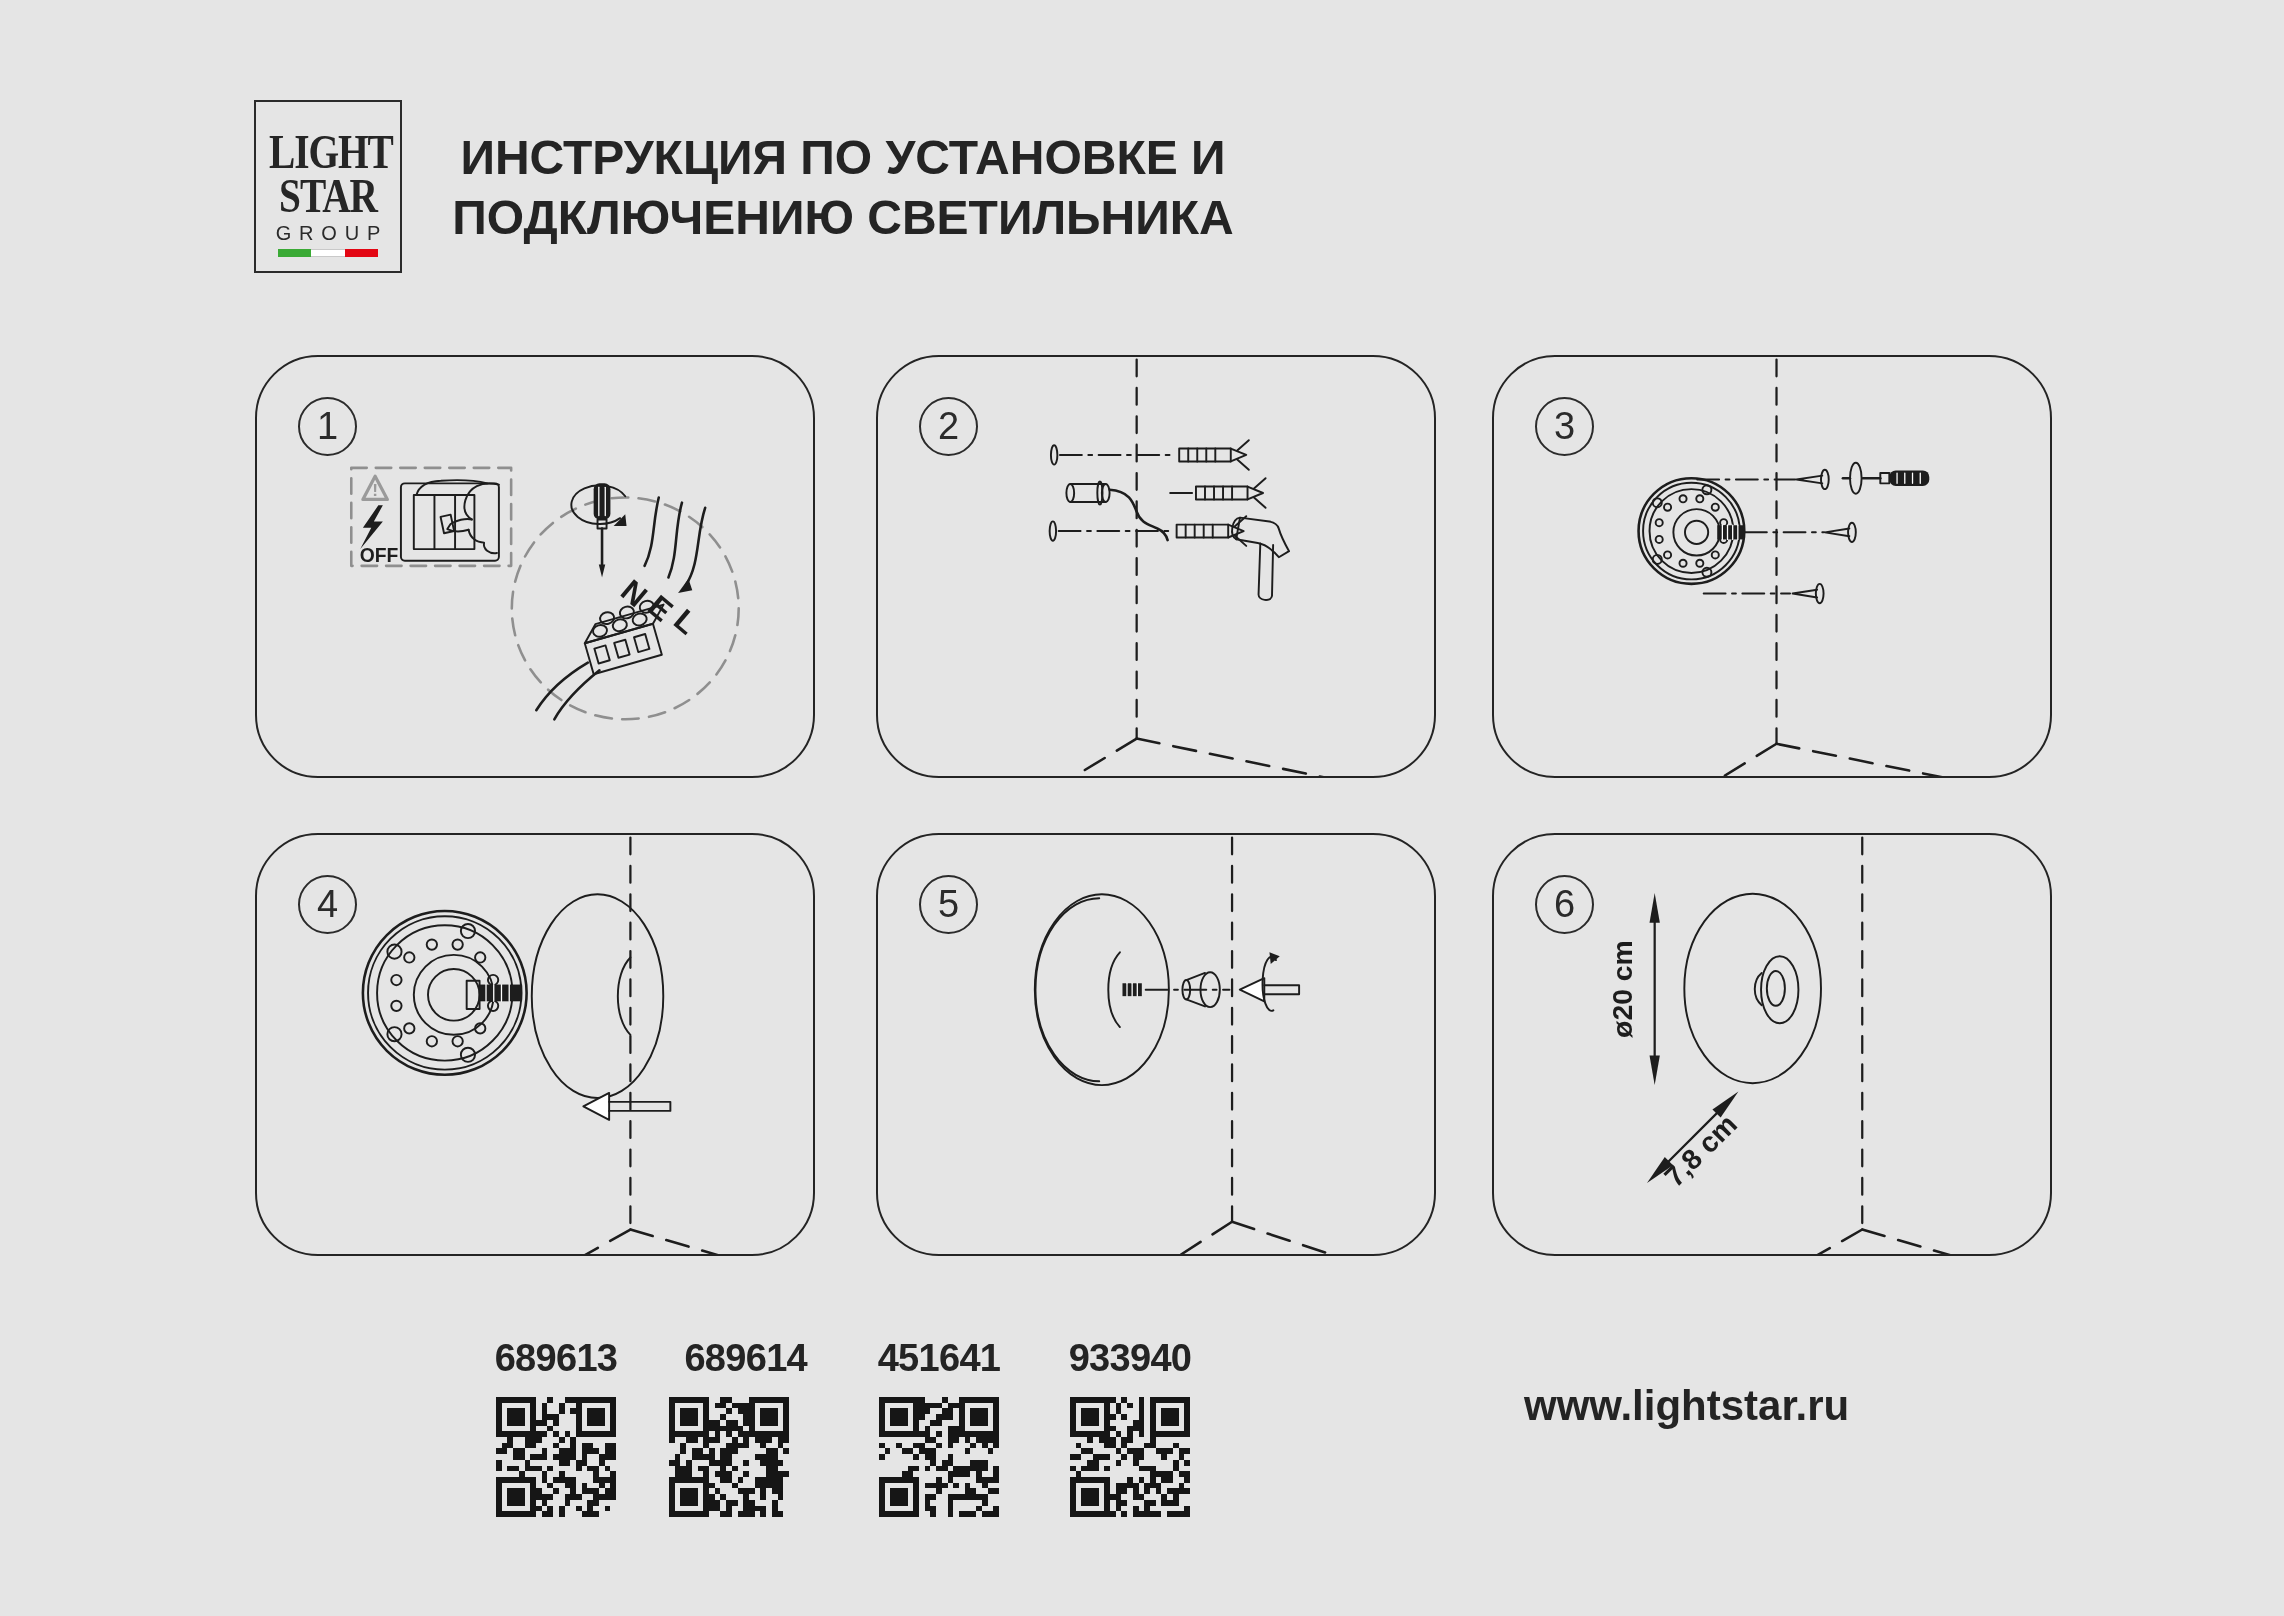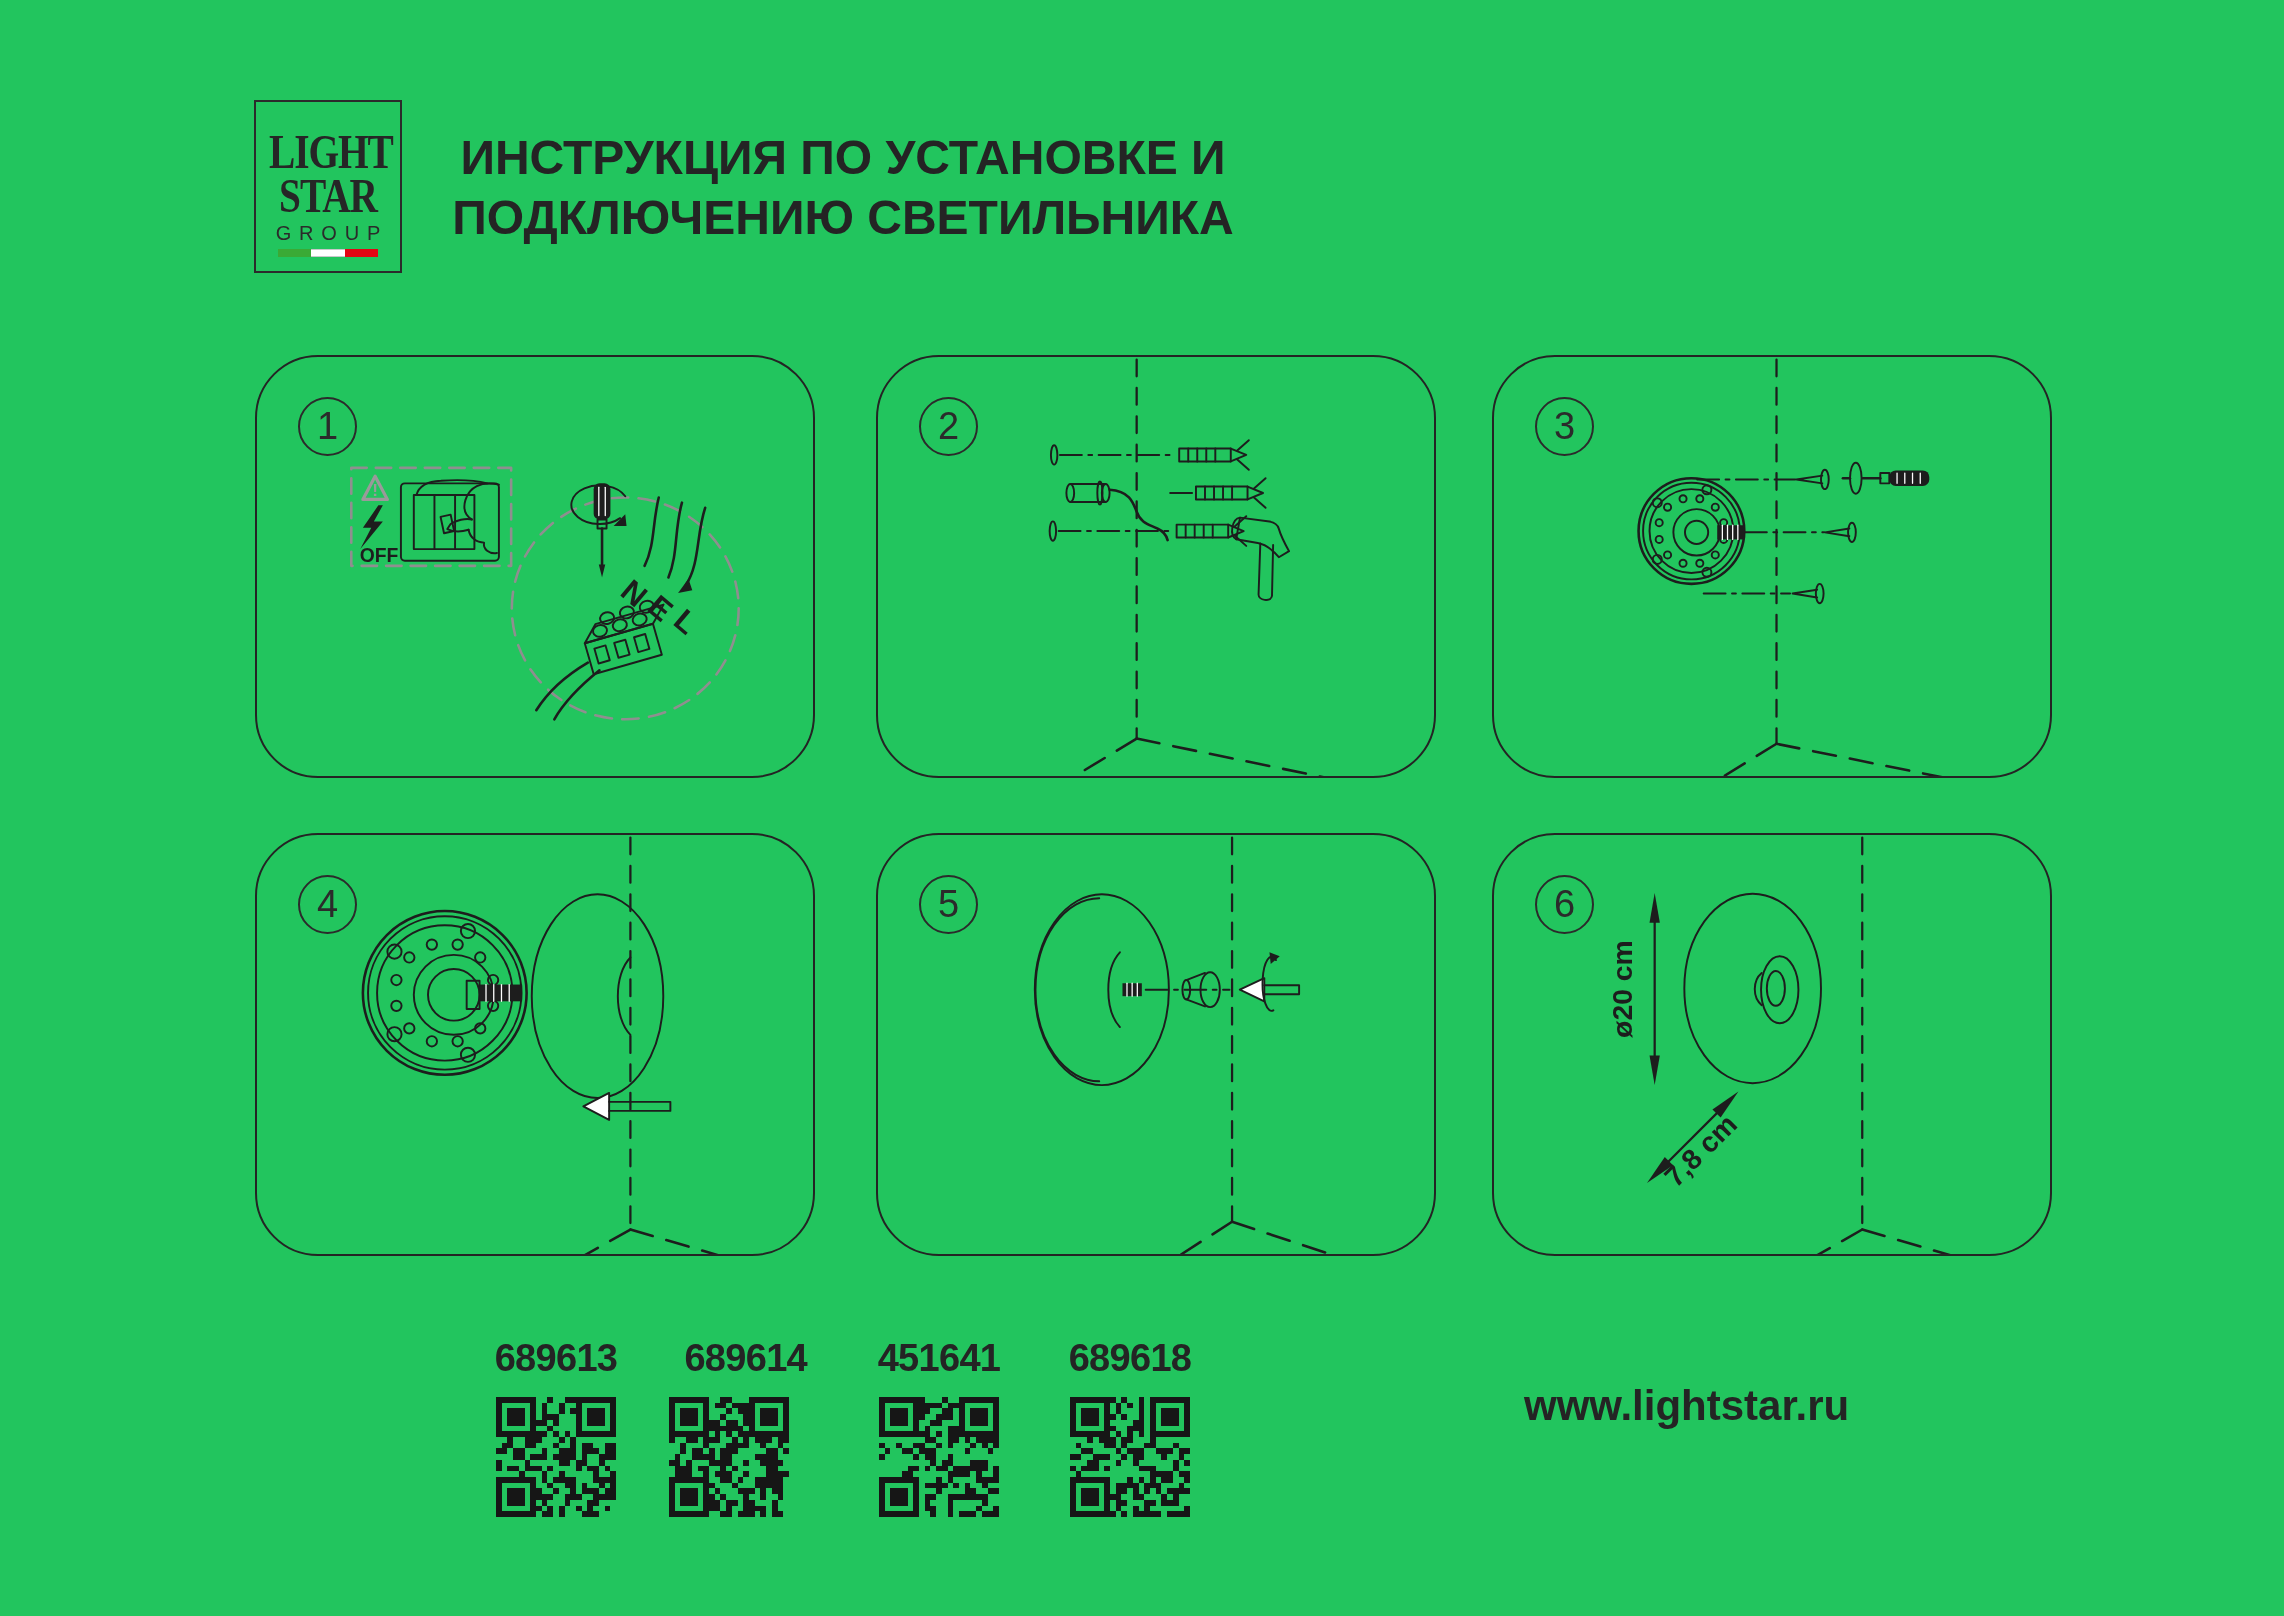--- a/index.html
+++ b/index.html
@@ -1,16 +1,16 @@
 <!DOCTYPE html>
 <html style="font-size:10.4px"><head>
 <meta charset="utf-8">
 <style>
   html,body{margin:0;padding:0;background:#fff;}
-  #page{position:relative;width:2284px;height:1616px;background:#22c55e;overflow:hidden;
+  #page{position:relative;width:2284px;height:1616px;background:#e5e5e5;overflow:hidden;
         font-family:"Liberation Sans",sans-serif;color:#1f1f1f;}
   
   .logo{position:absolute;left:254px;top:100px;width:148px;height:173px;border:2px solid #2b2b2b;box-sizing:border-box;}
   .logo-word1,.logo-word2{position:absolute;left:0;right:0;text-align:center;
         font-family:"Liberation Serif",serif;font-weight:bold;color:#262626;
         transform:scaleX(.82);letter-spacing:-1.3px;line-height:1;}
   .logo-word1{top:26px;font-size:48px;}
   .logo-word2{top:70px;font-size:48px;}
   .logo-word3{position:absolute;left:0;right:0;top:121px;text-align:center;font-size:20px;
         letter-spacing:7.8px;text-indent:7.8px;color:#2b2b2b;line-height:1;}
@@ -1093,21 +1093,21 @@
           <rect x="14" y="20" width="1" height="1"></rect>
           <rect x="15" y="20" width="1" height="1"></rect>
           <rect x="16" y="20" width="1" height="1"></rect>
           <rect x="18" y="20" width="1" height="1"></rect>
           <rect x="19" y="20" width="1" height="1"></rect>
           <rect x="20" y="20" width="1" height="1"></rect>
         </svg>
       </div>
   </div>
   <div class="article-col" id="art-col-3">
-    <div class="article-num">689618</div>
+    <div class="article-num">933940</div>
     <div class="qr">
         <svg viewBox="0 0 21 21" shape-rendering="crispEdges" xmlns="http://www.w3.org/2000/svg">
           <rect x="0" y="0" width="1" height="1"></rect>
           <rect x="1" y="0" width="1" height="1"></rect>
           <rect x="2" y="0" width="1" height="1"></rect>
           <rect x="3" y="0" width="1" height="1"></rect>
           <rect x="4" y="0" width="1" height="1"></rect>
           <rect x="5" y="0" width="1" height="1"></rect>
           <rect x="6" y="0" width="1" height="1"></rect>
           <rect x="7" y="0" width="1" height="1"></rect>

